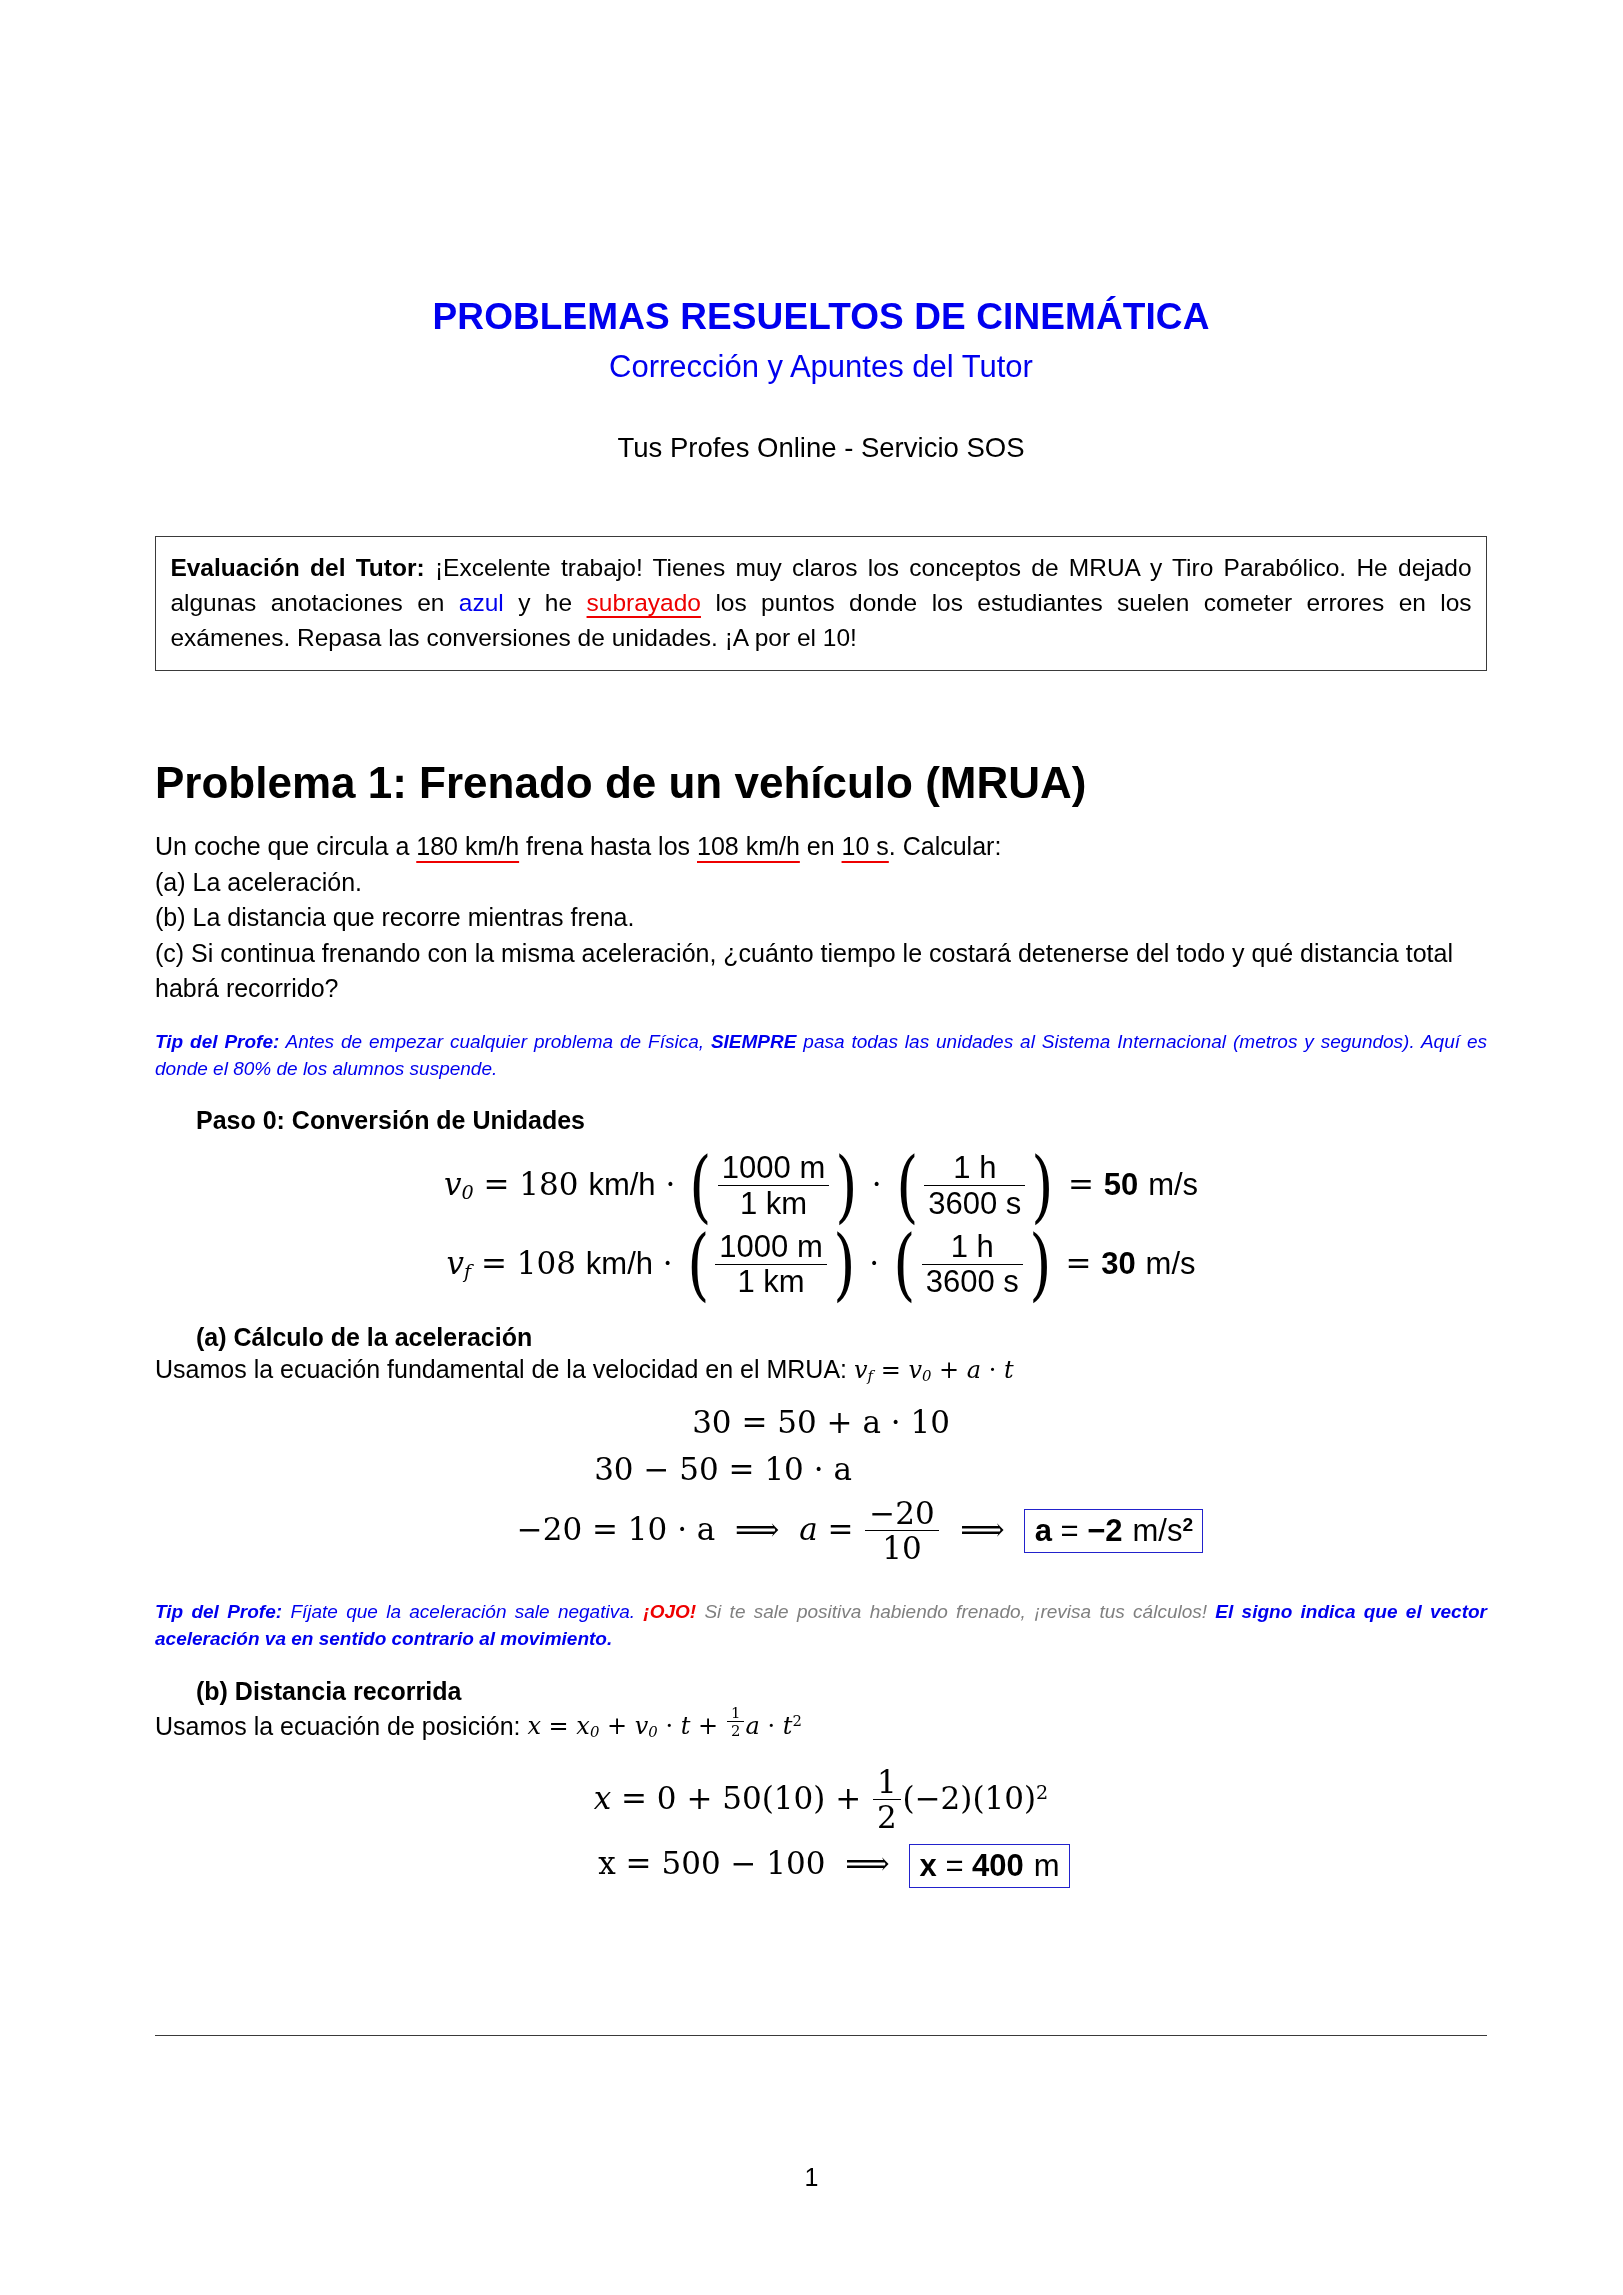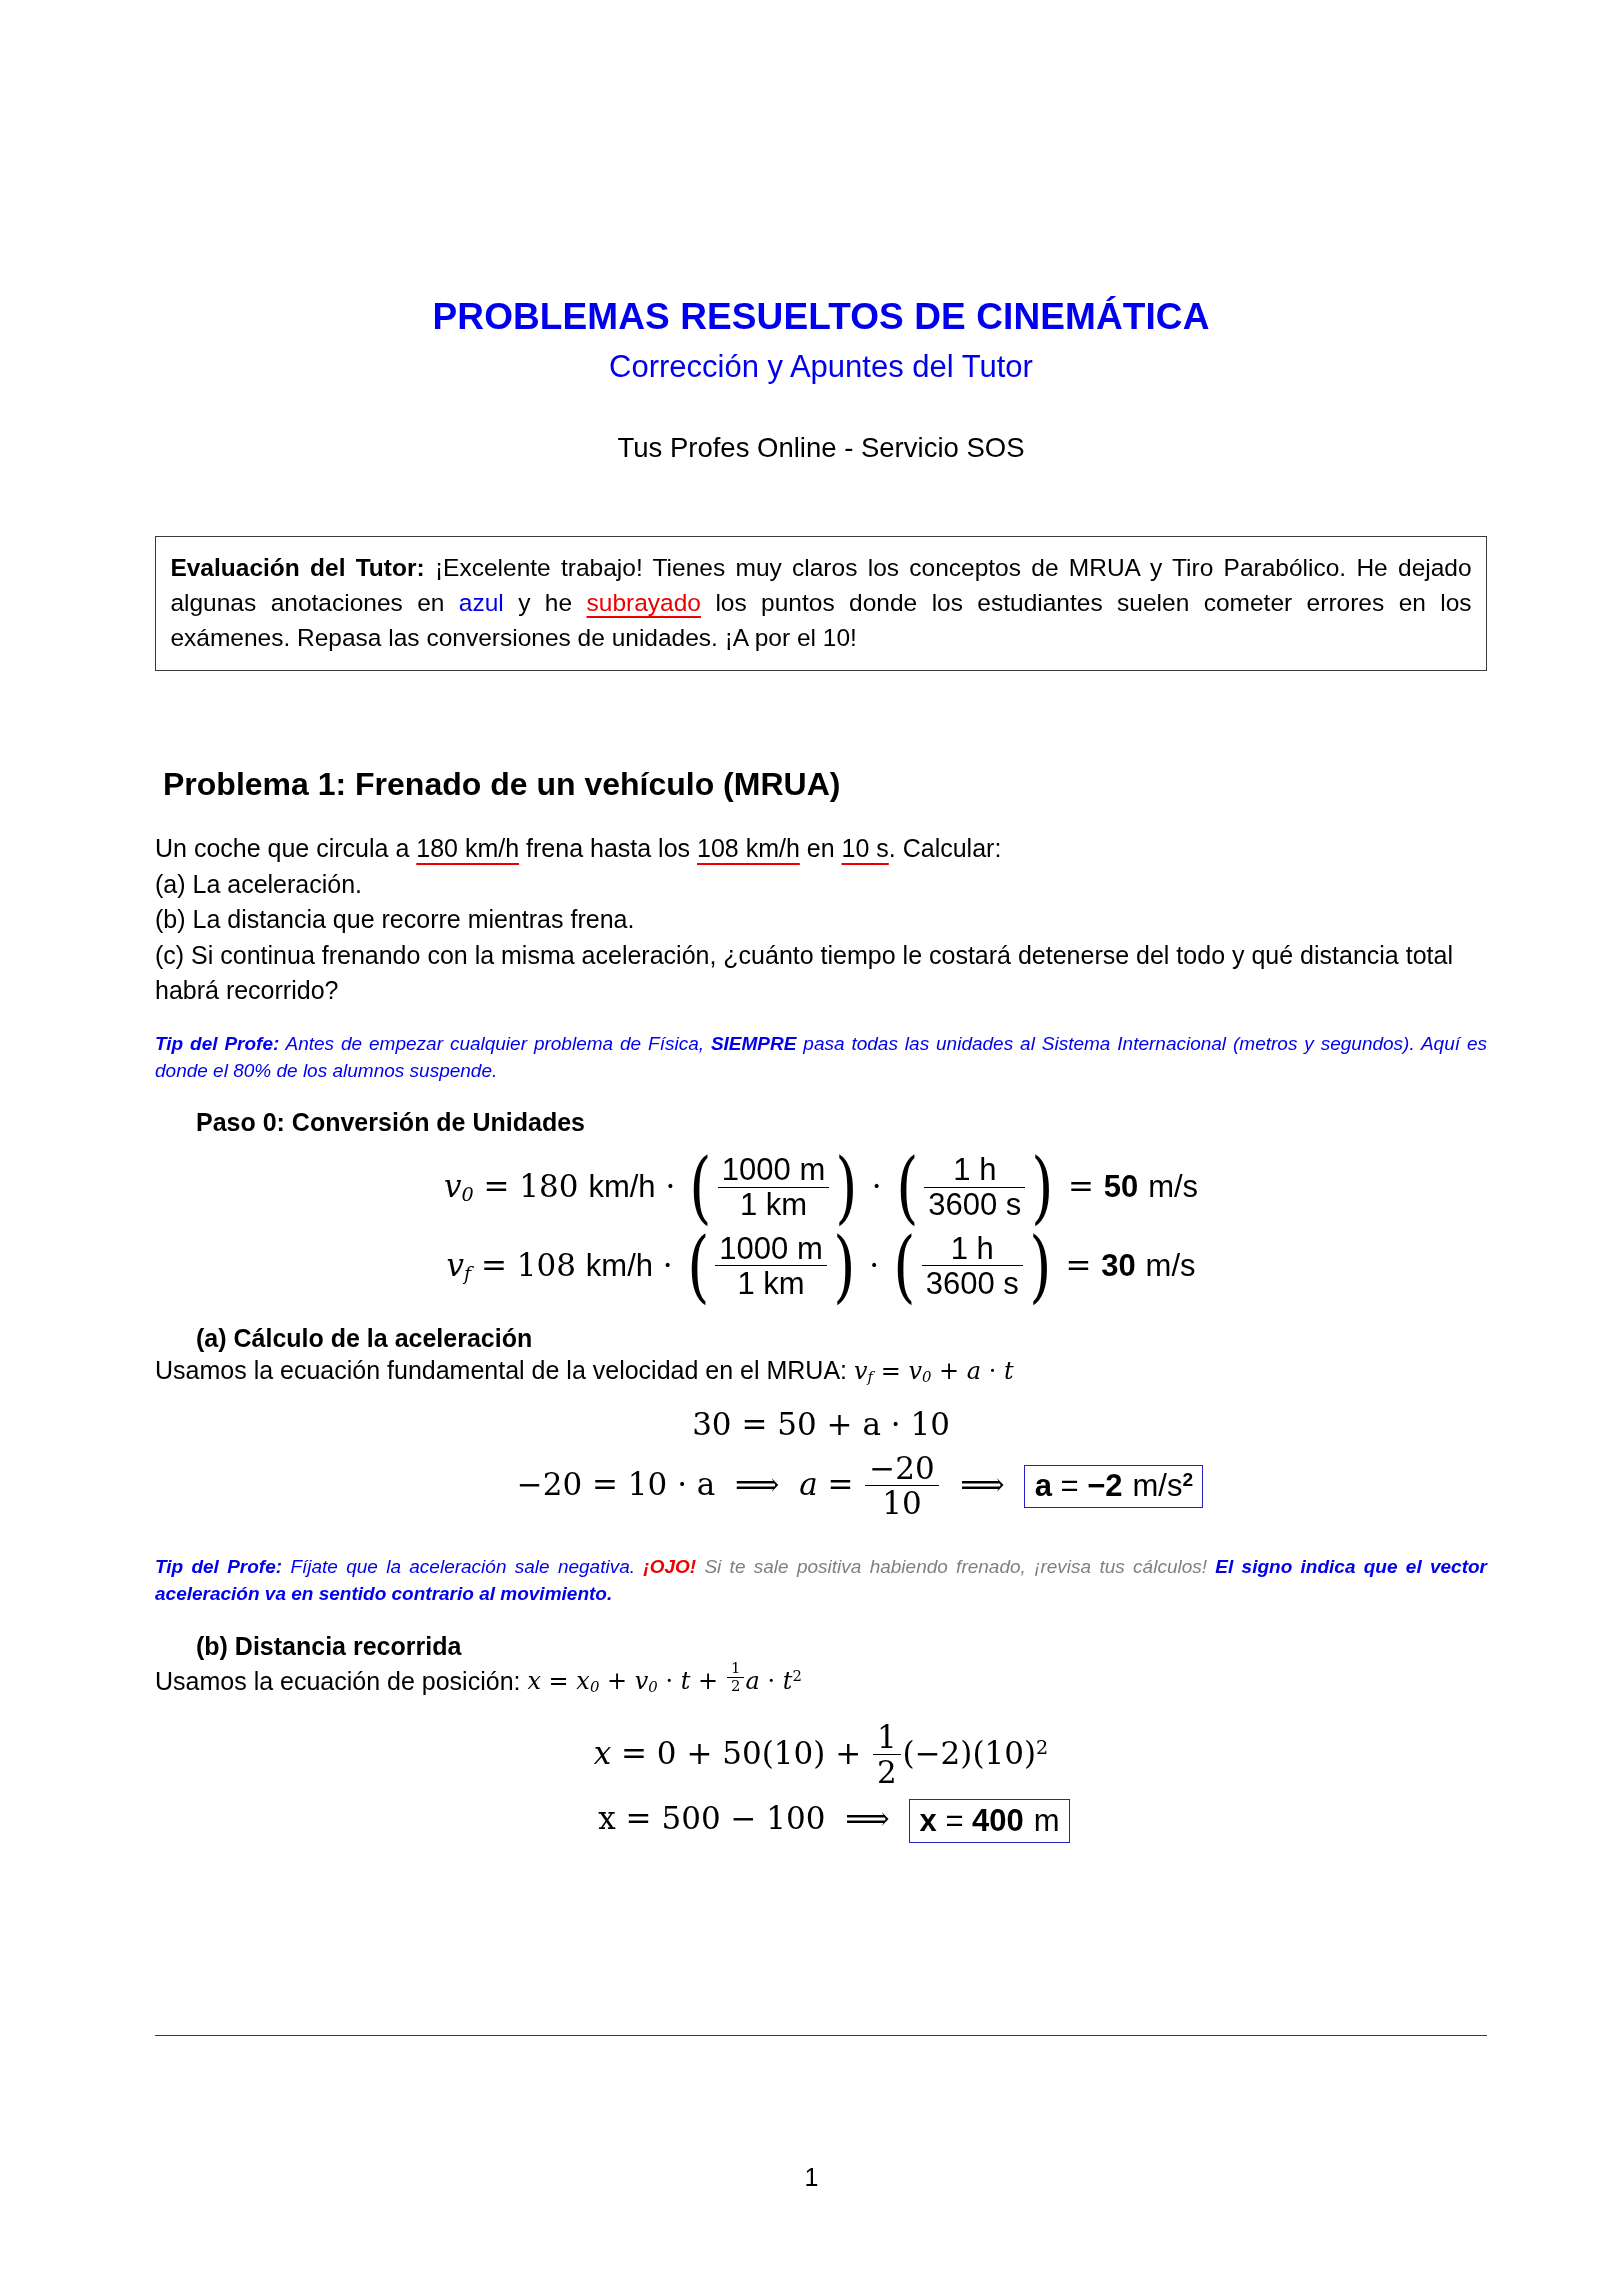--- a/index.html
+++ b/index.html
@@ -57,23 +57,23 @@
   .red-underline {
     color:#EE0000;
     text-decoration:underline;
     text-decoration-color:#EE0000;
     text-underline-offset:5.2px;
     text-decoration-thickness:2px;
   }
 
   
   h2.problem-head {
-    font-size:32px;
+    font-size:44px;
     font-weight:bold;
-    margin:8px;
+    margin:0;
     padding-top:86px;
     line-height:1.2;
   }
   .body-text {
     font-size:25px;
     line-height:1.42;
     margin:0;
     padding-top:19.6px;
   }
   .body-text.tight { padding-top:0; }
@@ -212,20 +212,21 @@
       <span class="mup"> = </span><span class="mup">108</span>
       <span class="sans">km/h</span><span class="mup"> · </span><span class="pleft">(</span><span class="frac"><span class="num sans">1000 m</span><span class="den sans">1 km</span></span><span class="pright">)</span><span class="mup"> · </span><span class="pleft">(</span><span class="frac"><span class="num sans">1 h</span><span class="den sans">3600 s</span></span><span class="pright">)</span><span class="mup"> = </span><span class="bsans">30</span>&nbsp;<span class="sans">m/s</span>
     </div>
 
     <div class="step-head">(a) Cálculo de la aceleración</div>
 
     <p class="body-text tight"><span>Usamos la ecuación fundamental de la velocidad en el MRUA: </span><span class="inline-math"><span class="mi">v</span><sub>f</sub> = <span class="mi">v</span><sub>0</sub> + <span class="mi">a</span> · <span class="mi">t</span></span></p>
 
     <div class="math-block">30 = 50 + a · 10</div>
 
+    <div class="math-block row2" style="padding-left:0; text-align:center;"><span style="display:inline-block; transform:translateX(-98px);">30 − 50 = 10 · a</span></div>
 
     <div class="math-block row2">
       <span style="display:inline-block; transform:translateX(39px);">
         <span>−20 = 10 · a</span>
         <span class="mup">&nbsp;⟹&nbsp;</span>
         <span class="mi">a</span><span class="mup"> = </span><span class="frac"><span class="num mup">−20</span><span class="den mup">10</span></span>
         <span class="mup">&nbsp;⟹&nbsp;</span>
         <span class="ansbox"><span class="bsans">a</span><span class="sans"> = </span><span class="bsans">−2</span>&nbsp;<span class="sans">m/s</span><sup class="sans" style="font-weight:bold;">2</sup></span>
       </span>
     </div>

